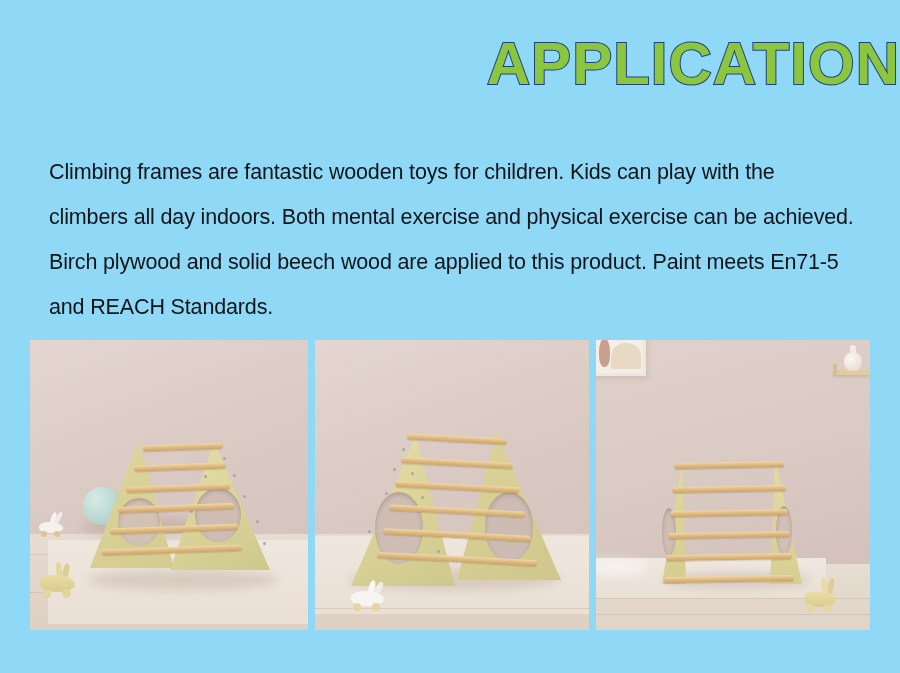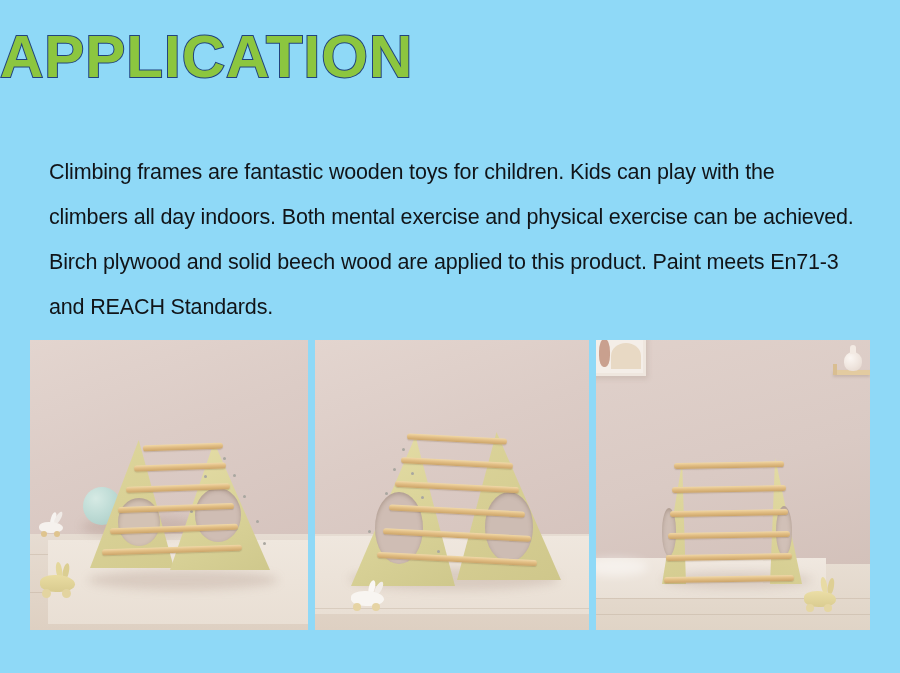--- a/index.html
+++ b/index.html
@@ -18,23 +18,23 @@
     position: relative;
     width: 900px;
     height: 673px;
     background: #8FD9F7;
   }
 
   
   .title-wrap {
     position: absolute;
     left: 0;
-    top: 23px;
+    top: 30px;
     width: 900px;
-    text-align: left;
+    text-align: right;
   }
   .title {
     display: inline-block;
     font-family: "Liberation Sans", sans-serif;
     font-weight: bold;
     font-size: 60px;
     line-height: 68px;
     letter-spacing: 1px;
     color: #8CC63F;
     -webkit-text-stroke: 2px #21437E;
@@ -191,21 +191,21 @@
 </style>
 </head>
 <body>
 
 <div class="page">
 
   <div class="title-wrap">
     <h1 class="title">APPLICATION</h1>
   </div>
 
-  <p class="body-copy">Climbing frames are fantastic wooden toys for children. Kids can play with the climbers all day indoors. Both mental exercise and physical exercise can be achieved. Birch plywood and solid beech wood are applied to this product. Paint meets En71-3 and REACH Standards.</p>
+  <p class="body-copy">Climbing frames are fantastic wooden toys for children. Kids can play with the climbers all day indoors. Both mental exercise and physical exercise can be achieved. Birch plywood and solid beech wood are applied to this product. Paint meets En71-5 and REACH Standards.</p>
 
   <div class="photo-strip">
 
     <div class="photo p1">
       <div class="wall" style="height:196px;"></div>
       <div class="floor" style="height:96px;"></div>
       <div class="plank" style="left:0;top:214px;width:278px;"></div>
       <div class="plank" style="left:0;top:252px;width:278px;"></div>
       <div class="rug" style="left:18px;top:200px;width:262px;height:84px;"></div>
 

